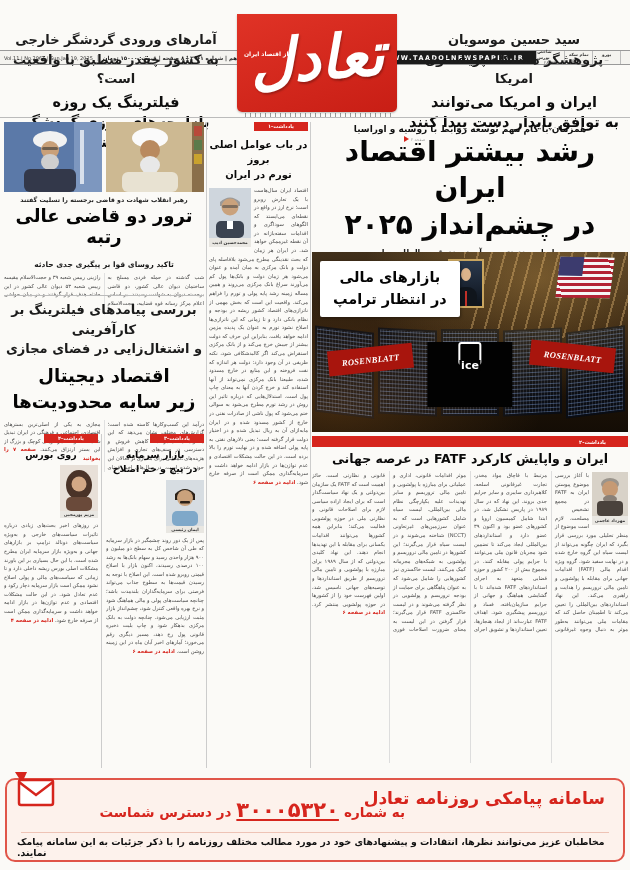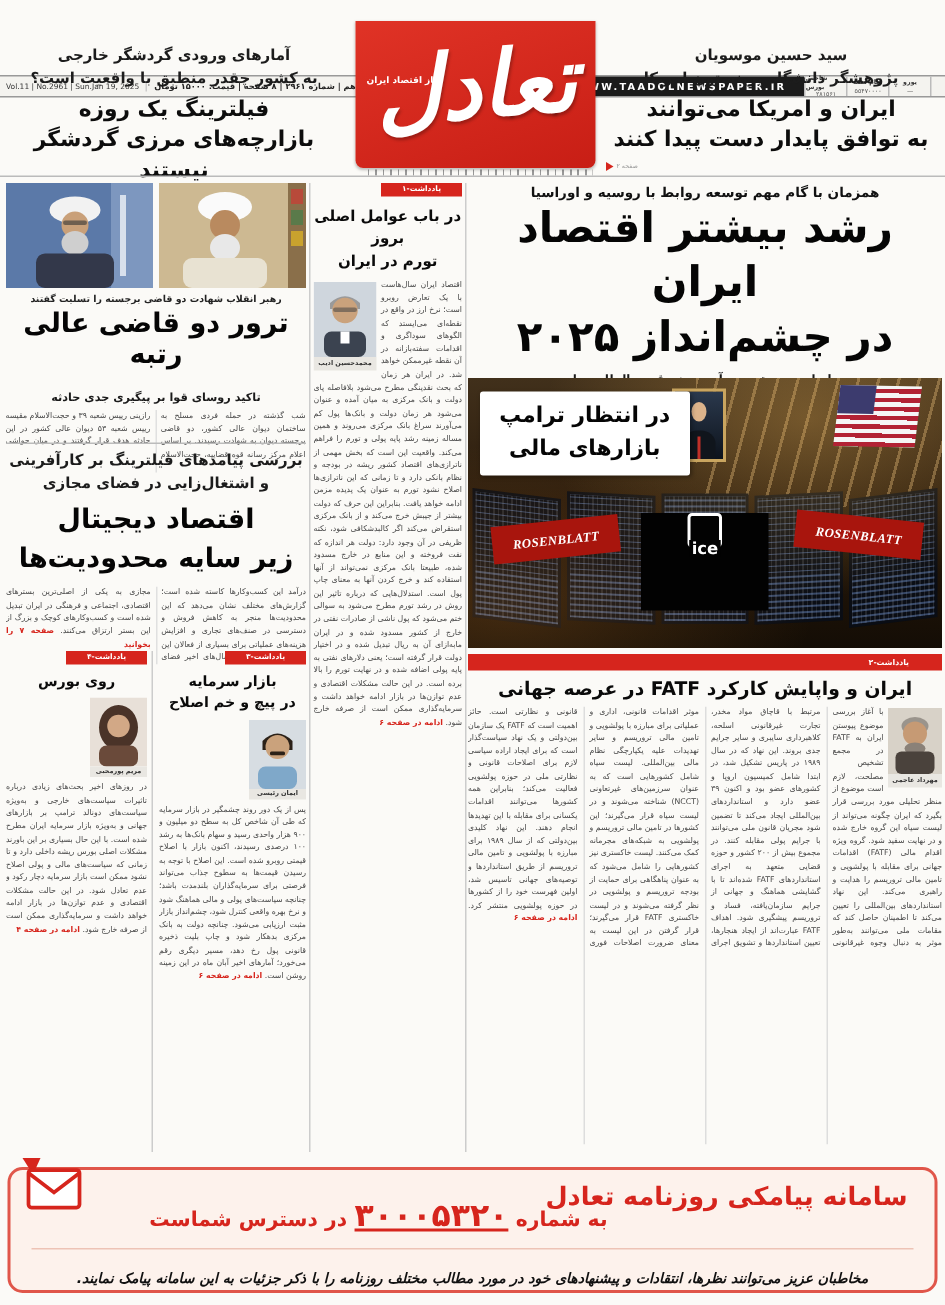--- a/index.html
+++ b/index.html
@@ -28,21 +28,21 @@
               background:linear-gradient(160deg,#e03326,#c81e15); z-index:6;
               border-radius:0 0 5px 5px; box-shadow:0 1px 2px rgba(0,0,0,.25); overflow:hidden; }
   .masthead .mtitle { position:absolute; left:0; right:0; top:2px; text-align:center;
               color:#fff; font-size:60px; font-weight:bold; font-style:italic;
               transform:rotate(-4deg); line-height:1.4; text-shadow:1px 2px 2px rgba(0,0,0,.25); }
   .masthead .msub { position:absolute; left:7px; top:36px; color:#fff; font-size:6px; font-weight:bold; }
   .ruler { position:absolute; top:113px; left:245px; width:150px; height:4px;
            background:repeating-linear-gradient(90deg,#999 0 1px,transparent 1px 5px); }
 
   
-  .kick { font-size:10px; font-weight:bold; color:#1c1c1c; line-height:1.5; }
+  .kick { font-size:13px; font-weight:bold; color:#1c1c1c; line-height:1.5; }
   .pmark { display:flex; direction:ltr; align-items:center; gap:2px; margin-top:4px; }
   .tri { width:0; height:0; border-top:3px solid transparent; border-bottom:3px solid transparent;
          border-left:5px solid #d6251d; }
   .pref { font-size:4.2px; color:#999; }
   .redtxt { color:#d6251d; font-weight:bold; }
   .vsep { position:absolute; width:1px; background:#ccc; }
   .hline { position:absolute; border-top:1px solid #bbb; }
   .smallbody { font-size:5.2px; line-height:1.65; color:#474747; text-align:justify; }
 
   
@@ -141,22 +141,22 @@
 
   
   .sms { position:absolute; left:5px; right:5px; top:778px; height:84px; background:#fdf2ec;
          border:2px solid #e0564a; border-radius:10px; }
   .sms-env { position:absolute; left:4px; top:-12px; }
   .sms-title { position:absolute; right:18px; top:8px; color:#d6251d; font-weight:bold; font-size:17px; }
   .sms-number { position:absolute; right:218px; top:18px; color:#d6251d; font-weight:bold;
                 font-size:13.5px; display:flex; align-items:baseline; gap:5px; direction:rtl; }
   .sms-number .num { font-size:21px; letter-spacing:1px;text-decoration:underline; }
   .sms-line { position:absolute; left:14px; right:14px; top:52px; border-top:1px solid #eec3b5; }
-  .sms-note { position:absolute; left:10px; right:10px; top:67px; text-align:center;
-              font-weight:bold; font-size:9.3px; color:#111;font-style:italic; }
+  .sms-note { position:absolute; left:10px; right:10px; top:56px; text-align:left;
+              font-weight:bold; font-size:9.3px; color:#111; }
 </style>
 </head>
 <body>
 
 <div id="page">
 
   <div class="topbar">
     <span class="vol">Vol.11 | No.2961 | Sun.Jan 19, 2025</span>
     <span class="pdate">یکشنبه ۳۰ دی ۱۴۰۳ | ۱۸ رجب ۱۴۴۶ | سال یازدهم | شماره ۲۹۶۱ | ۸ صفحه | قیمت: ۱۵۰۰۰ تومان</span>
     <span class="site">WWW.TAADOLNEWSPAPER.IR</span>
@@ -248,22 +248,22 @@
     <div class="portrait">
       <span class="p-head"></span>
       <span class="p-suit"></span>
       <span class="p-tie"></span>
     </div>
     <div class="usflag">
       <span class="canton"></span>
     </div>
     <div class="glow"></div>
     <div class="overlay">
+      <div>بازارهای مالی</div>
       <div>در انتظار ترامپ</div>
-      <div>بازارهای مالی</div>
     </div>
   </div>
 
   <div class="fatf-bar">
     <span>یادداشت-۲</span>
   </div>
   <div class="fatf">
     <div class="fatf-title">ایران و واپایش کارکرد FATF در عرصه جهانی</div>
     <div class="fatf-body smallbody">
       <span class="fatf-photo">

